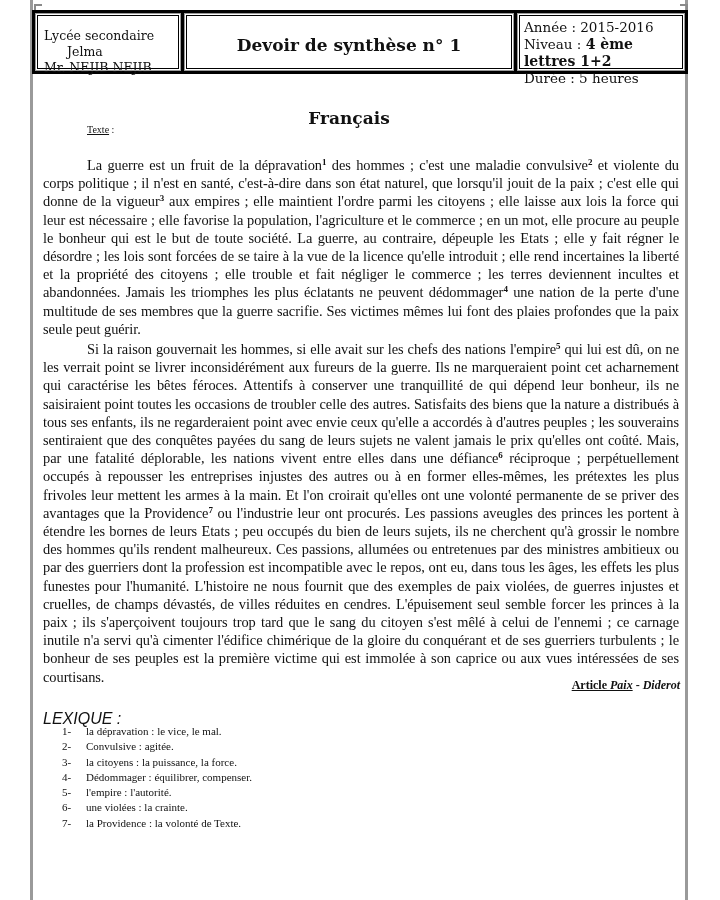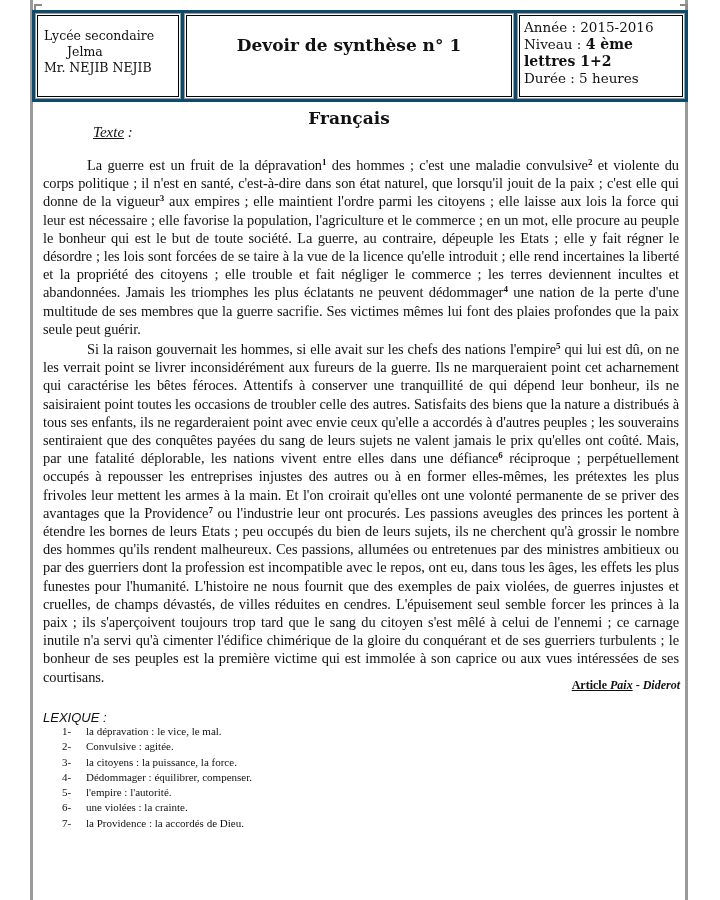--- a/index.html
+++ b/index.html
@@ -2,41 +2,41 @@
 <html><head>
   <meta charset="utf-8">
   <style>
     html, body { margin: 0; padding: 0; background: #ffffff; }
     body { width: 720px; height: 900px; position: relative; overflow: hidden; font-family: "Liberation Serif", serif; color: #111; }
     .page-frame { position: absolute; left: 30px; top: 0; width: 658px; height: 900px; border-left: 3px solid #9a9a9a; border-right: 3px solid #9a9a9a; box-sizing: border-box; }
     .corner-mark { position: absolute; width: 6px; height: 6px; border-top: 2px solid #8a8a8a; }
     .corner-tl { left: 34px; top: 4px; border-left: 2px solid #8a8a8a; }
     .corner-tr { left: 680px; top: 4px; border-right: 2px solid #8a8a8a; }
 
-    .header { position: absolute; left: 32px; top: 10px; width: 656px; height: 92px; background: #0c4a6e; padding: 3px; box-sizing: border-box; display: flex; gap: 3px; }
+    .header { position: absolute; left: 32px; top: 10px; width: 656px; height: 64px; background: #000000; padding: 3px; box-sizing: border-box; display: flex; gap: 3px; }
     .hcell { background: #fff; border: 3px double #000; box-sizing: border-box; height: 100%; position: relative; outline: 1px solid #9a9a9a; outline-offset: -1px; }
     .hcell-left { width: 146px; padding: 12px 0 0 6px; font-family: "DejaVu Serif", serif; font-size: 12.5px; line-height: 16px; }
     .hcell-left .indent { padding-left: 23px; }
     .hcell-mid { flex: 1; text-align: center; font-family: "DejaVu Serif", serif; font-weight: bold; font-size: 17px; }
     .hcell-mid .t1 { position: absolute; left: 0; right: 0; top: 19px; }
     .hcell-mid .t2 { position: absolute; left: 0; right: 0; top: 67px; margin-top: 25px; }
     .hcell-right { width: 168px; padding: 3px 0 4px 4px; font-family: "DejaVu Serif", serif; font-size: 13.5px; line-height: 17px; }
     .hcell-right .small { font-size: 14px; font-weight: bold; }
-    .label-texte { position: absolute; left: 93px; top: 124px; font-style: italic; font-size: 15px; }
+    .label-texte { position: absolute; left: 87px; top: 124px; font-size: 10px; }
     .label-texte u { text-decoration: underline; }
     .para { position: absolute; left: 43px; width: 636px; font-size: 14.4px; line-height: 18.2px; text-align: justify; text-indent: 44px; letter-spacing: -0.05px; }
     .para sup { font-size: 9px; font-weight: bold; line-height: 0; vertical-align: 5px; }
     .p1 { top: 156px; }
     .p2 { top: 340px; }
 
     .signature { position: absolute; right: 40px; top: 678px; font-weight: bold; font-size: 12px; }
     .signature .u { text-decoration: underline; }
     .signature i { font-style: italic; }
 
-    .lexique-title { position: absolute; left: 43px; top: 710px; font-family: "Liberation Sans", sans-serif; font-style: italic; font-size: 13px; }
+    .lexique-title { position: absolute; left: 43px; top: 710px; font-family: "Liberation Sans", sans-serif; font-style: italic; font-size: 16px; }
     .lexique-list { position: absolute; left: 62px; top: 724px; font-size: 11px; line-height: 15.3px; margin: 0; padding: 0; list-style: none; }
     .lexique-list li { display: flex; }
     .lexique-list .num { width: 24px; }
   </style>
 </head>
 <body>
 
 <div class="page-frame"></div>
 <div class="corner-mark corner-tl"></div>
 <div class="corner-mark corner-tr"></div>
@@ -89,15 +89,15 @@
   <li>
       <span class="num">5-</span>
       <span>l'empire : l'autorité.</span>
     </li>
   <li>
       <span class="num">6-</span>
       <span>une violées : la crainte.</span>
     </li>
   <li>
       <span class="num">7-</span>
-      <span>la Providence : la accordés de Dieu.</span>
+      <span>la Providence : la volonté de Texte.</span>
     </li>
 </ul>
 
 </body></html>

